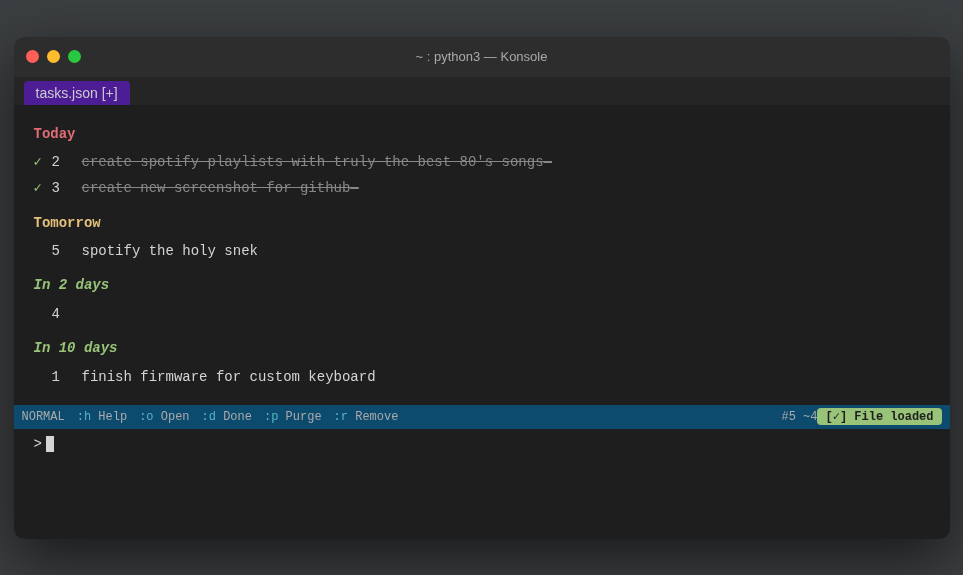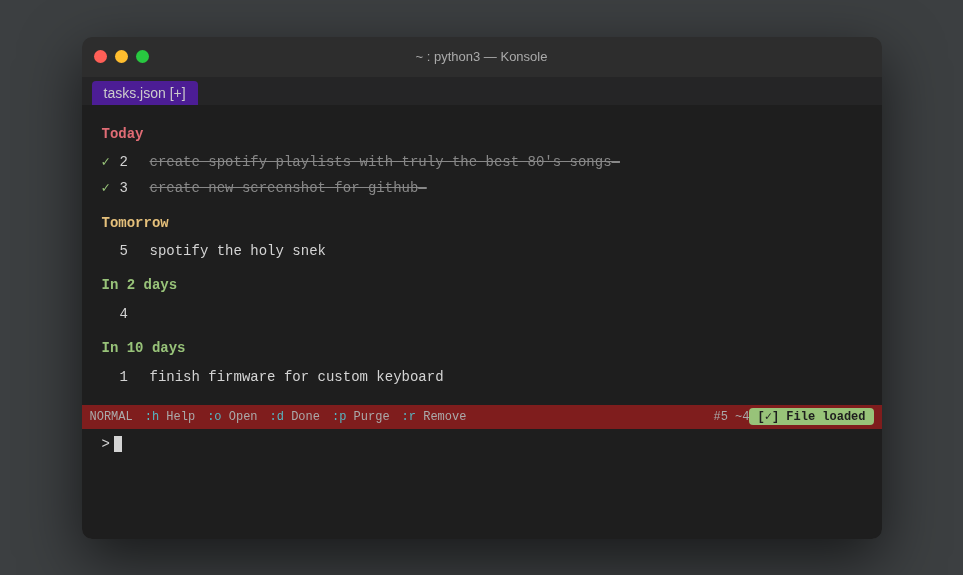--- a/index.html
+++ b/index.html
@@ -8,21 +8,21 @@
       background: #3c3f41;
       display: flex;
       justify-content: center;
       align-items: center;
       width: 963px;
       height: 575px;
       font-family: sans-serif;
     }
 
     .window {
-      width: 800px;
+      width: 936px;
       border-radius: 10px;
       overflow: hidden;
       box-shadow: 0 20px 60px rgba(0,0,0,0.6);
     }
 
     .title-bar {
       background: #2d2d2d;
       height: 40px;
       display: flex;
       align-items: center;
@@ -81,21 +81,21 @@
       line-height: 1.6;
     }
 
     .section-header {
       margin: 6px 0 4px 0;
       font-weight: bold;
     }
 
     .today-header { color: #e06c75; }
     .tomorrow-header { color: #e5c07b; }
-    .indays-header { color: #98c379; }
+    .indays-header { color: #98c379; font-style: italic; }
 
     .task-line {
       display: flex;
       align-items: baseline;
       padding: 2px 0;
     }
 
     .check-mark {
       color: #98c379;
       width: 18px;
@@ -113,21 +113,21 @@
     .task-text {
       color: #d4d4d4;
     }
 
     .task-text.done {
       color: #888;
       text-decoration: line-through;
     }
 
     .status-bar {
-      background: #7f1d1d;
+      background: #0c4a6e;
       height: 24px;
       display: flex;
       align-items: center;
       padding: 0 8px;
       gap: 4px;
       font-family: 'Courier New', monospace;
       font-size: 12px;
     }
 
     .status-mode {

